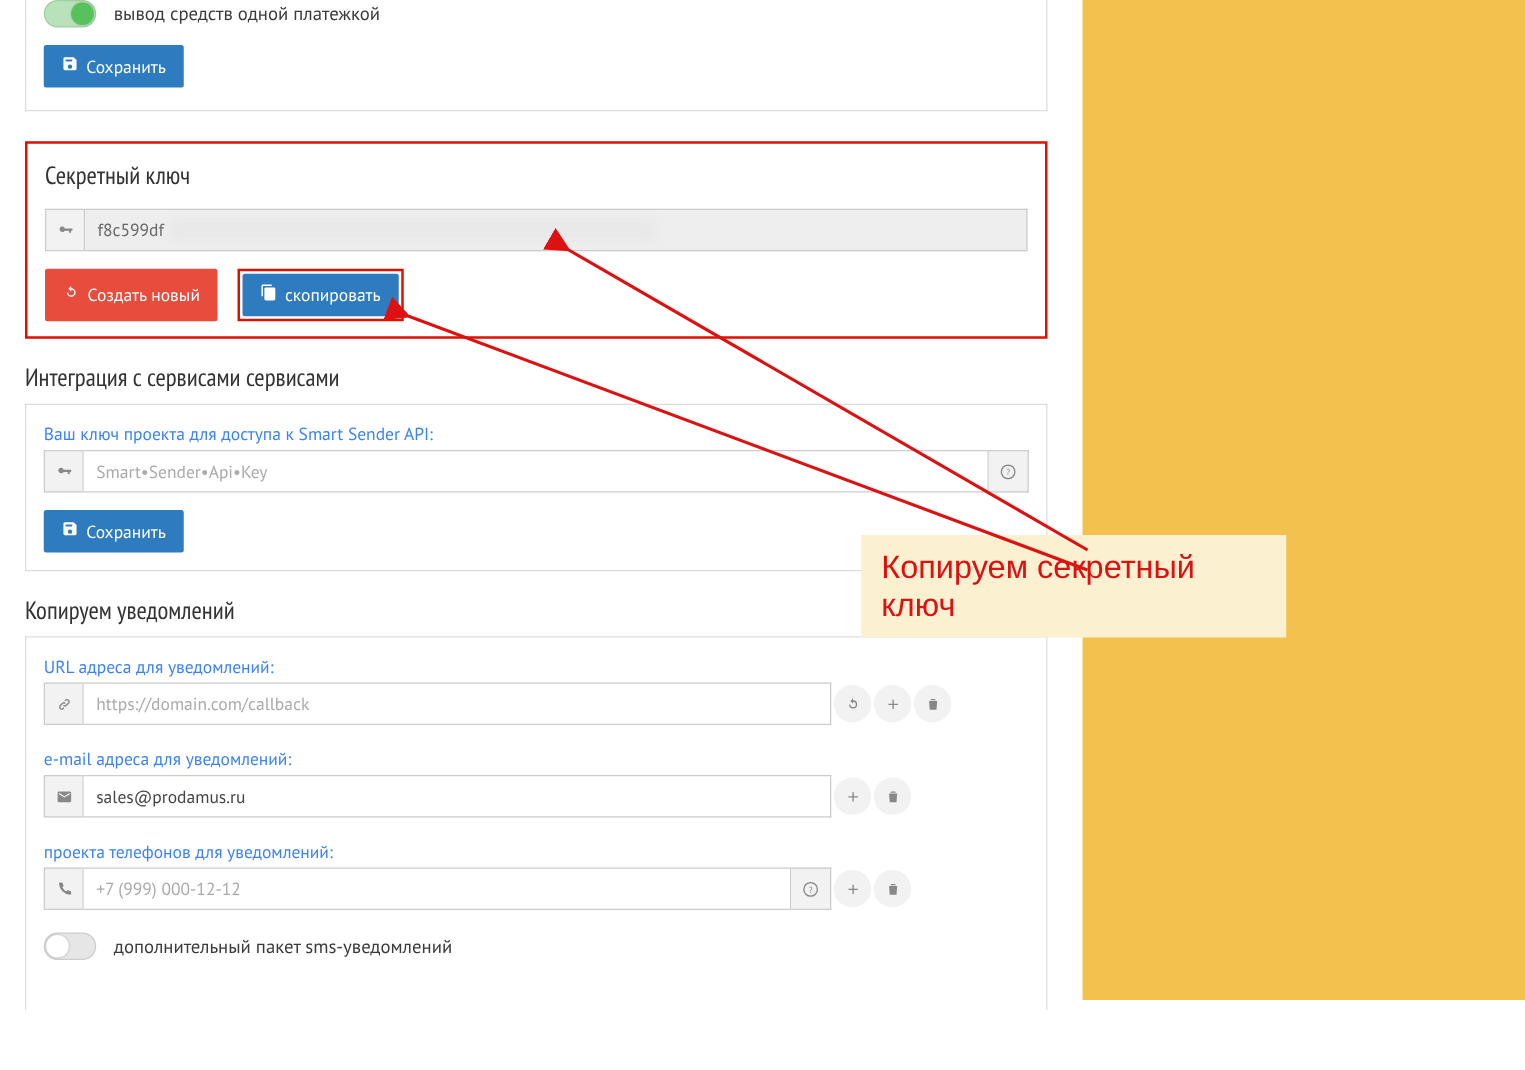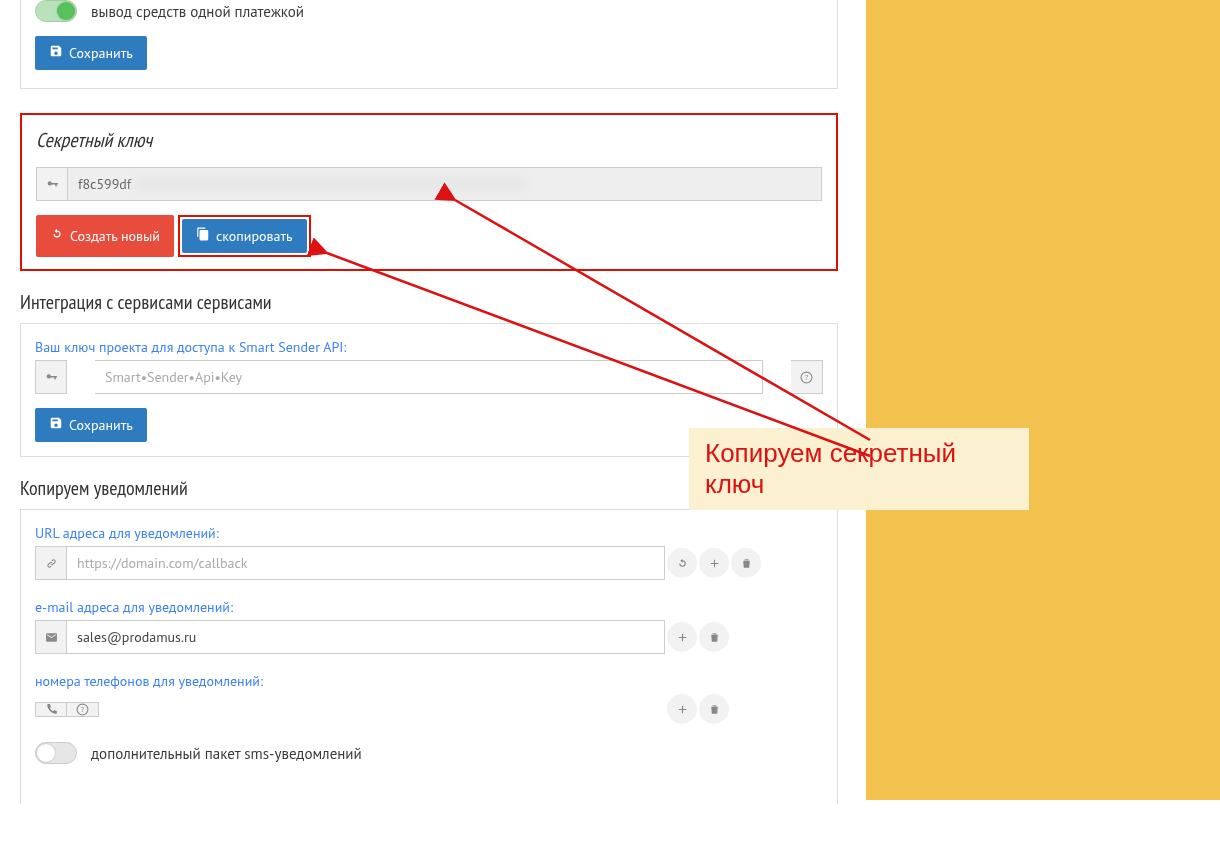--- a/index.html
+++ b/index.html
@@ -11,35 +11,35 @@
   .top-partial { border:1px solid #ddd; border-top:0; margin-top:0; padding:0 14px 18px 14px; }
   .toggle { display:inline-block; width:42px; height:22px; border-radius:11px; background:#b9e2bb; position:relative; vertical-align:middle; cursor:pointer; border:1px solid #9dcfa0; }
   .toggle.off { background:#e6e6e6; border:1px solid #ccc; }
   .toggle .knob { position:absolute; width:18px; height:18px; background:#fff; border-radius:50%; top:1px; left:1px; box-shadow:0 0 2px rgba(0,0,0,0.25); }
   .toggle.on .knob { background:#57c15b; left:21px; }
   .toggle-row { display:flex; align-items:center; gap:14px; color:#222; font-size:15px; margin-bottom:14px; }
   .toggle-row .toggle-label{color:#3a3a3a;}
   .btn { display:inline-flex; align-items:center; gap:6px; border:0; color:#fff; padding:8px 14px; font-size:14px; cursor:pointer; border-radius:2px; font-family:inherit; }
   .btn-blue { background:#2f7bbf; }
   .btn-red { background:#e74c3c; }
-  .btn-group { display:flex; gap:4px; margin-top:14px; }
+  .btn-group { display:flex; gap:16px; margin-top:14px; }
   .highlight-red { border:2px solid #d10; padding:12px 14px; }
   .copy-wrap { display:inline-block; border:2px solid #d10; padding:2px; }
   .section-title { font-family:"PT Sans Narrow","PT Sans",Arial,sans-serif; font-stretch:condensed; font-size:20px; color:#333; margin:18px 0 8px 0; }
   .field-label { font-size:14px; color:#3b82f6; margin-bottom:4px; }
   .input-group { display:flex; width:100%; }
   .addon { background:#f2f2f2; border:1px solid #ccc; color:#888; width:32px; display:flex; align-items:center; justify-content:center; font-size:13px; }
   .addon-right { border-left:0; width:32px; }
   .text-input { flex:1; border:1px solid #ccc; border-left:0; padding:7px 10px; font-size:14px; color:#444; background:#fff; height:34px; font-family:inherit; }
   .text-input::placeholder{ color:#aaa; }
   .text-input.readonly { background:#eee; color:#666; }
   .row { display:flex; align-items:center; gap:2px; }
   .row .input-group { flex:0 0 630px; }
   .circ-btn { width:30px; height:30px; border-radius:50%; background:#f2f2f2; color:#888; display:flex; align-items:center; justify-content:center; cursor:pointer; }
-  .secret-key-label{ font-family:"PT Sans Narrow","PT Sans",Arial,sans-serif; font-size:20px; color:#333; margin-bottom:14px;font-style:italic; }
+  .secret-key-label{ font-family:"PT Sans Narrow","PT Sans",Arial,sans-serif; font-size:20px; color:#333; margin-bottom:14px; }
   .blur-block { display:inline-block; width:390px; height:16px; background:#e8e8e8; filter:blur(4px); margin-left:4px; vertical-align:middle; }
   .secret-box{ margin-top:24px; }
   .callout { position:absolute; left:689px; top:428px; background:#fbf0d0; padding:10px 16px; font-size:26px; color:#d11; font-family:Arial,sans-serif; }
   svg.arrow{ position:absolute; pointer-events:none; }
   .spacer14{height:14px;}
   .subfield{margin-bottom:18px;}
   .icon { width:14px; height:14px; display:inline-block; }
   .circ-btn svg{ width:13px; height:13px; }
 </style>
 </head>
@@ -98,21 +98,21 @@
             </span>
             <span>скопировать</span>
           </button>
         </span>
       </div>
     </div>
 
     <div class="section-title">Интеграция с сервисами сервисами</div>
     <div class="panel">
       <div class="field-label">Ваш ключ проекта для доступа к Smart Sender API:</div>
-      <div class="input-group" style="max-width:800px;gap:28px;">
+      <div class="input-group" style="max-width:800px;">
         <div class="addon">
           <svg viewBox="0 0 24 24" width="13" height="13" fill="currentColor">
               <path d="M7 14a4 4 0 1 1 3.87-5H22v3h-2v3h-3v-3h-6.13A4 4 0 0 1 7 14z"></path>
             </svg>
         </div>
         <input class="text-input" type="text" placeholder="Smart•Sender•Api•Key" style="">
         <div class="addon addon-right">
           <svg viewBox="0 0 24 24" width="13" height="13" fill="currentColor">
               <circle cx="12" cy="12" r="10" fill="none" stroke="currentColor" stroke-width="2"></circle>
               <text x="12" y="17" text-anchor="middle" font-size="13" fill="currentColor">?</text>
@@ -180,28 +180,29 @@
           </div>
           <div class="circ-btn">
             <svg viewBox="0 0 24 24" fill="currentColor">
                 <path d="M6 7h12l-1 13H7L6 7zm3-3h6l1 2H8l1-2z"></path>
               </svg>
           </div>
         </div>
       </div>
 
       <div class="subfield">
-        <div class="field-label">номера телефонов для уведомлений:</div>
+        <div class="field-label">проекта телефонов для уведомлений:</div>
         <div class="row">
           <div class="input-group">
             <div class="addon">
               <svg viewBox="0 0 24 24" width="13" height="13" fill="currentColor">
                   <path d="M6 2h3l2 5-2 2a12 12 0 0 0 6 6l2-2 5 2v3a2 2 0 0 1-2 2A18 18 0 0 1 4 4a2 2 0 0 1 2-2z"></path>
                 </svg>
             </div>
+            <input class="text-input" type="text" placeholder="+7 (999) 000-12-12" style="">
             <div class="addon addon-right">
               <svg viewBox="0 0 24 24" width="13" height="13" fill="currentColor">
                   <circle cx="12" cy="12" r="10" fill="none" stroke="currentColor" stroke-width="2"></circle>
                   <text x="12" y="17" text-anchor="middle" font-size="13" fill="currentColor">?</text>
                 </svg>
             </div>
           </div>
           <div class="circ-btn">
             <svg viewBox="0 0 24 24" fill="currentColor">
                 <path d="M11 5h2v6h6v2h-6v6h-2v-6H5v-2h6z"></path>

